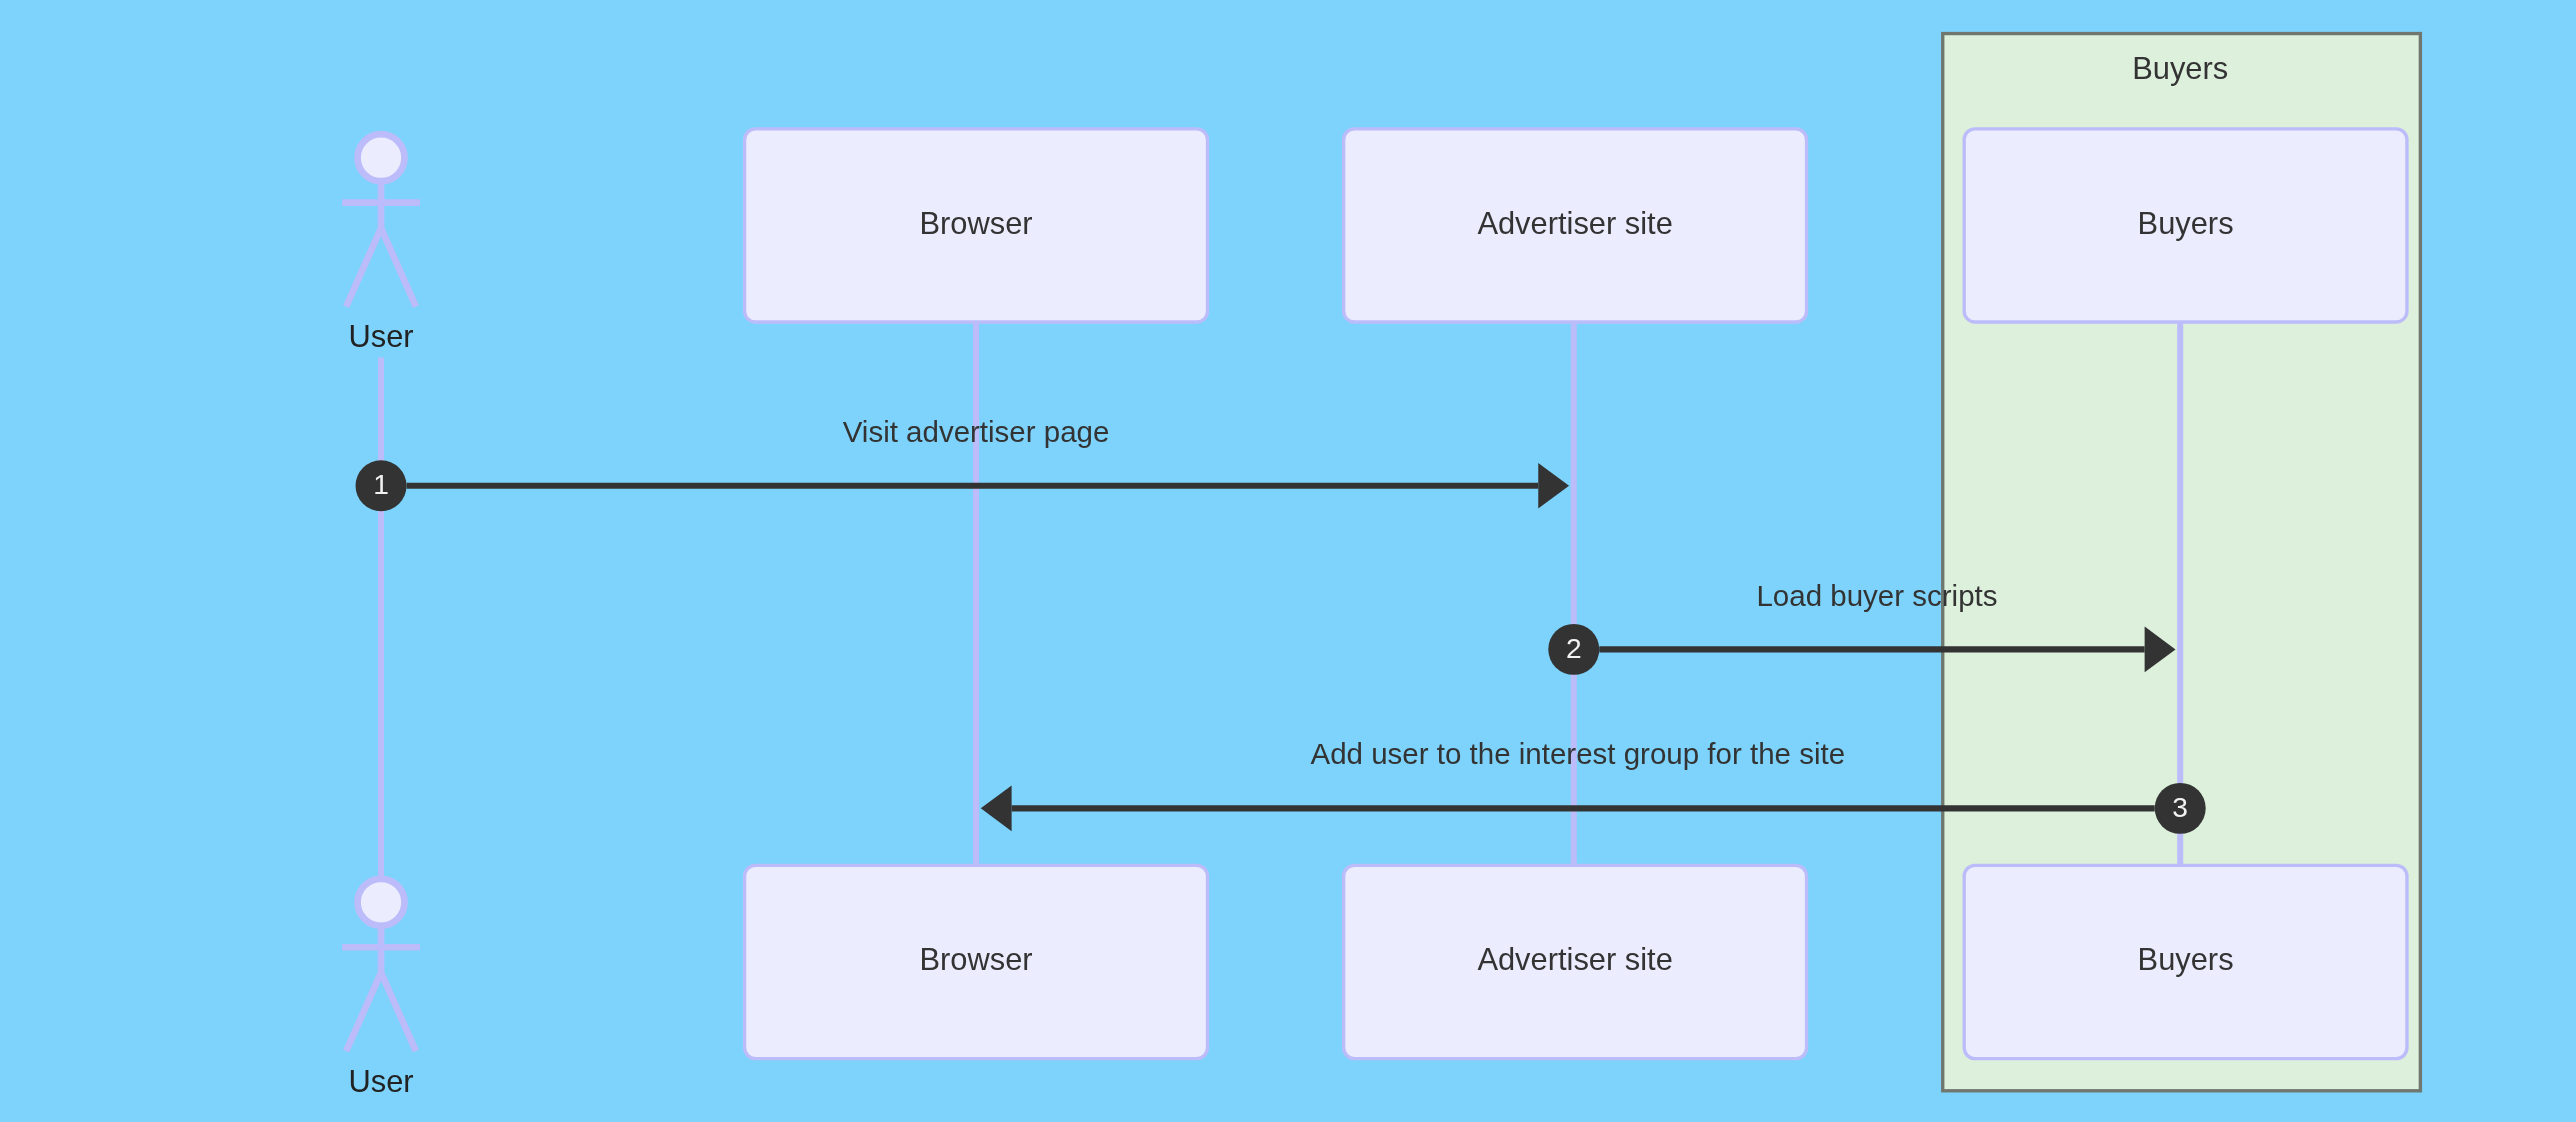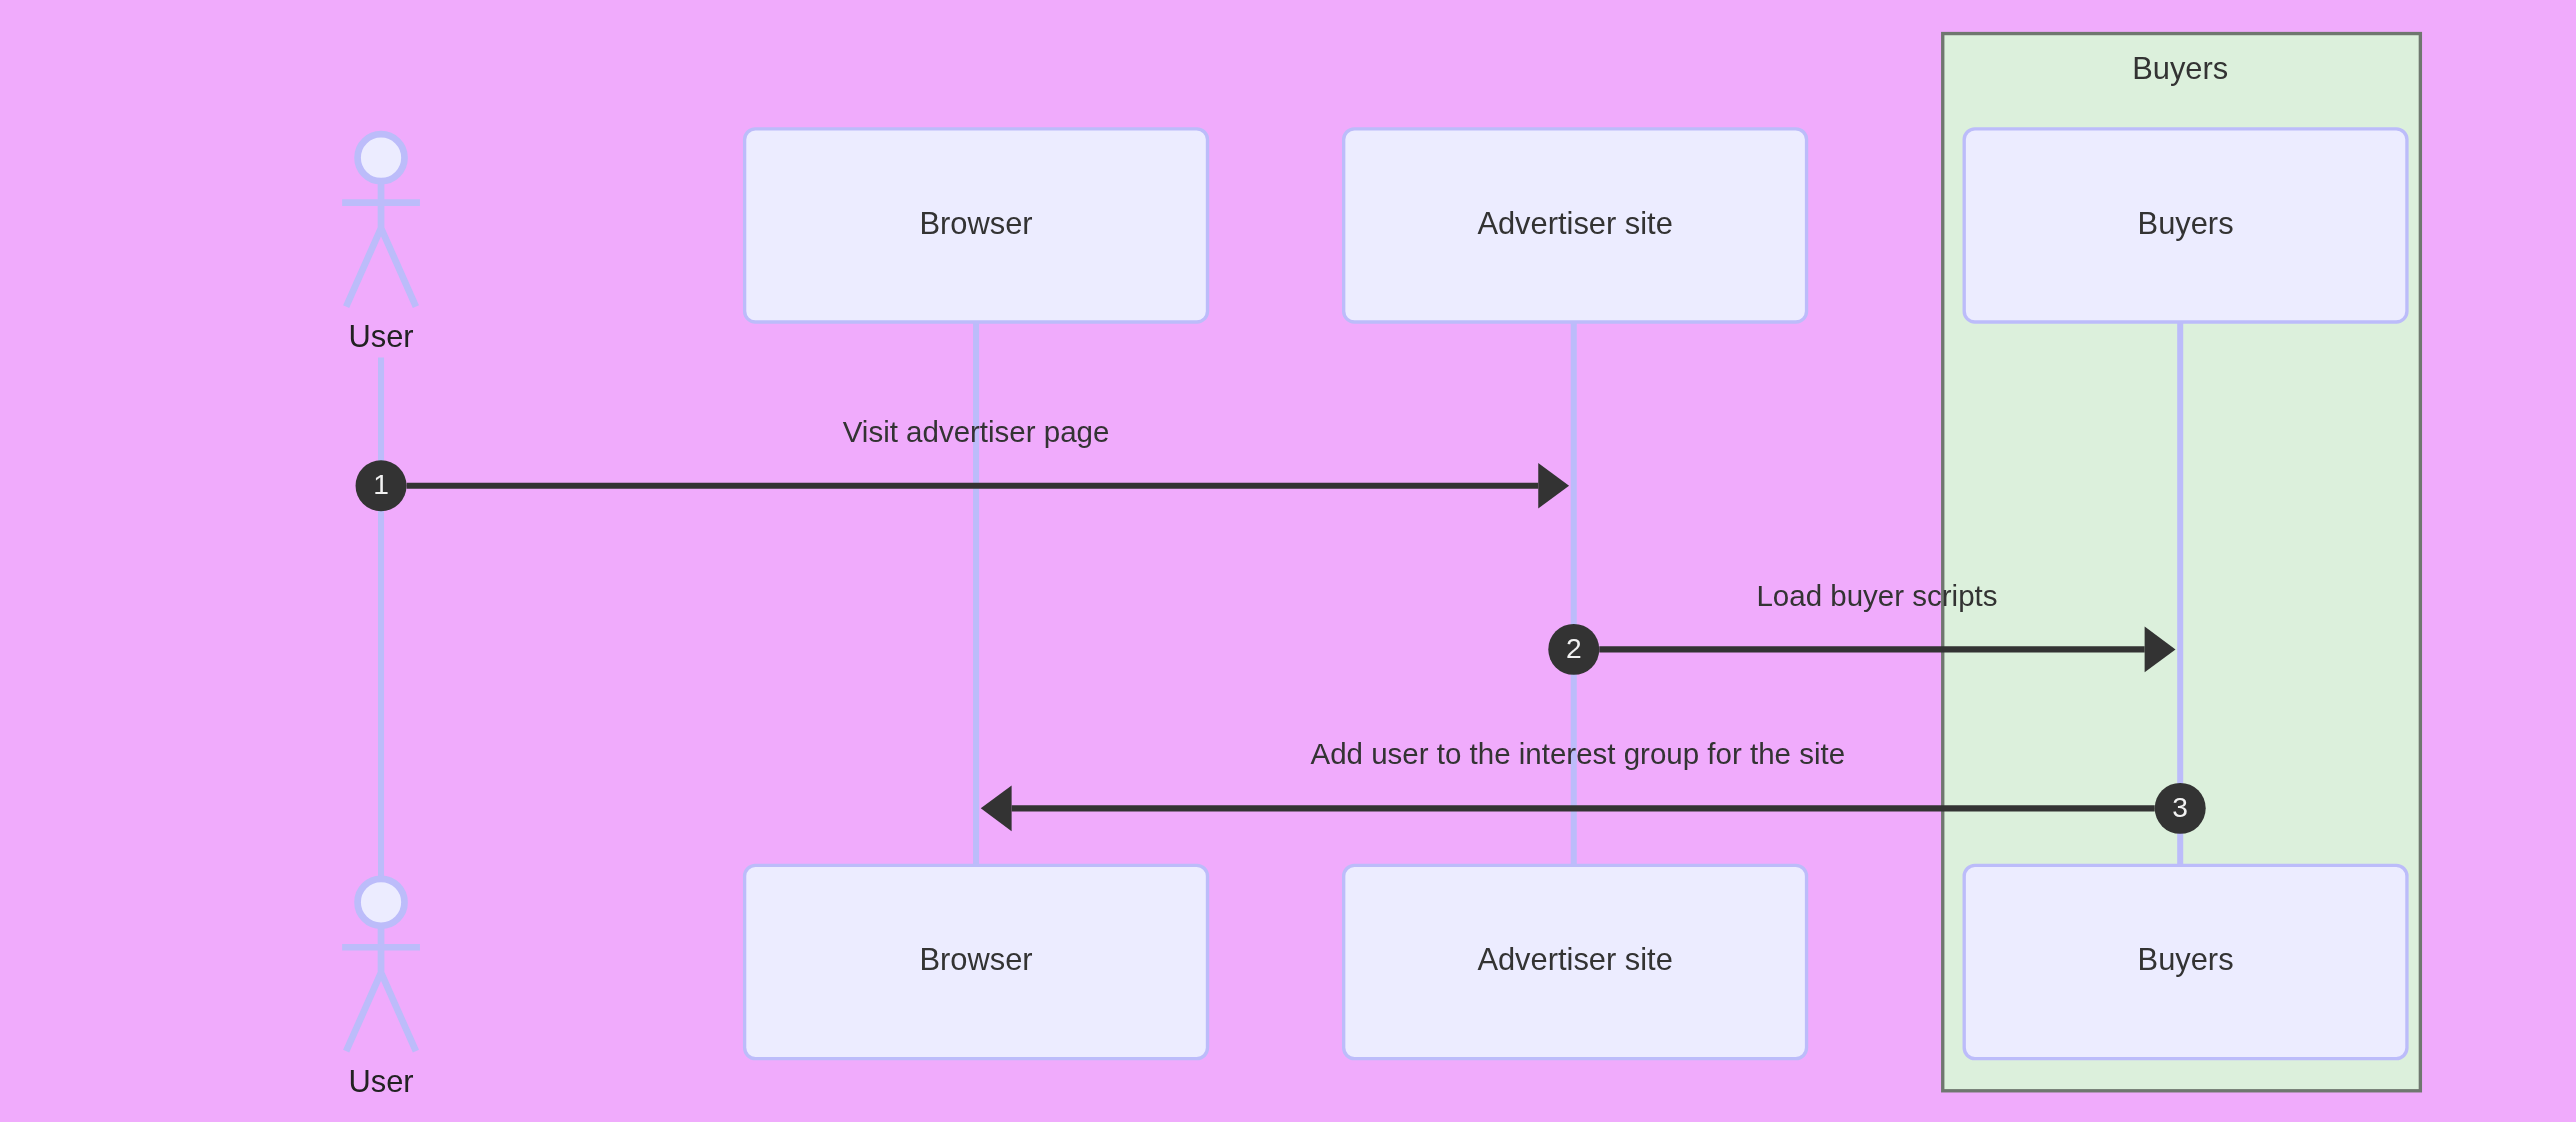--- a/index.html
+++ b/index.html
@@ -7,21 +7,21 @@
     padding: 0;
     background: #ffffff;
   }
   body {
     font-family: "Liberation Sans", sans-serif;
   }
   #diagram-root {
     position: relative;
     width: 2576px;
     height: 1123px;
-    background: #f0abfc;
+    background: #7dd3fc;
     overflow: hidden;
   }
   #seq-svg {
     position: absolute;
     left: 0;
     top: 0;
     width: 2576px;
     height: 1123px;
     display: block;
   }

